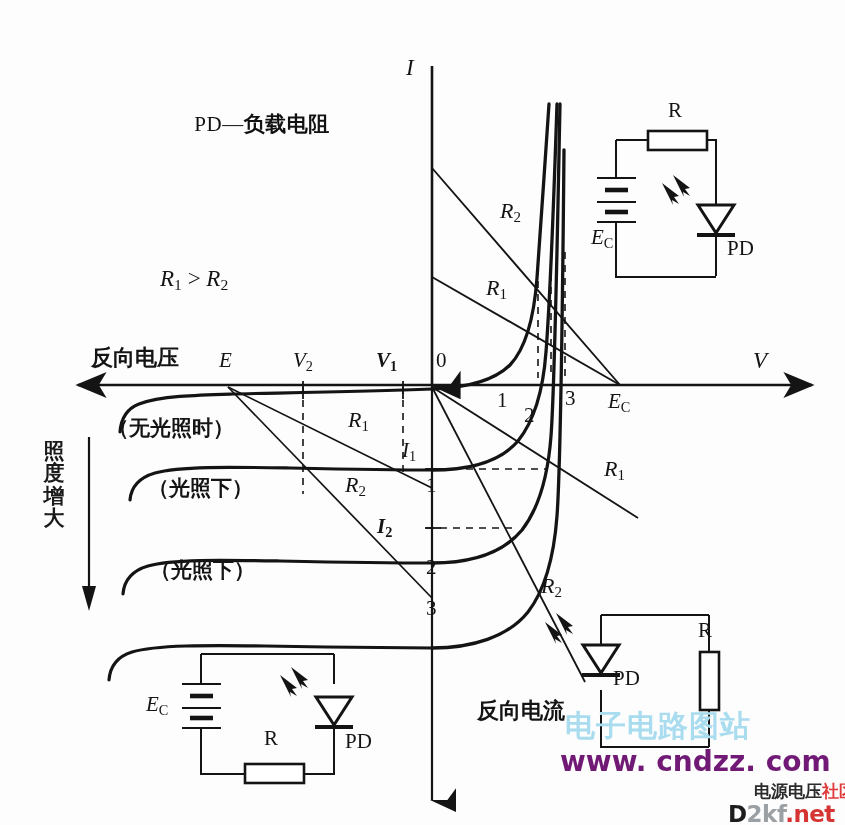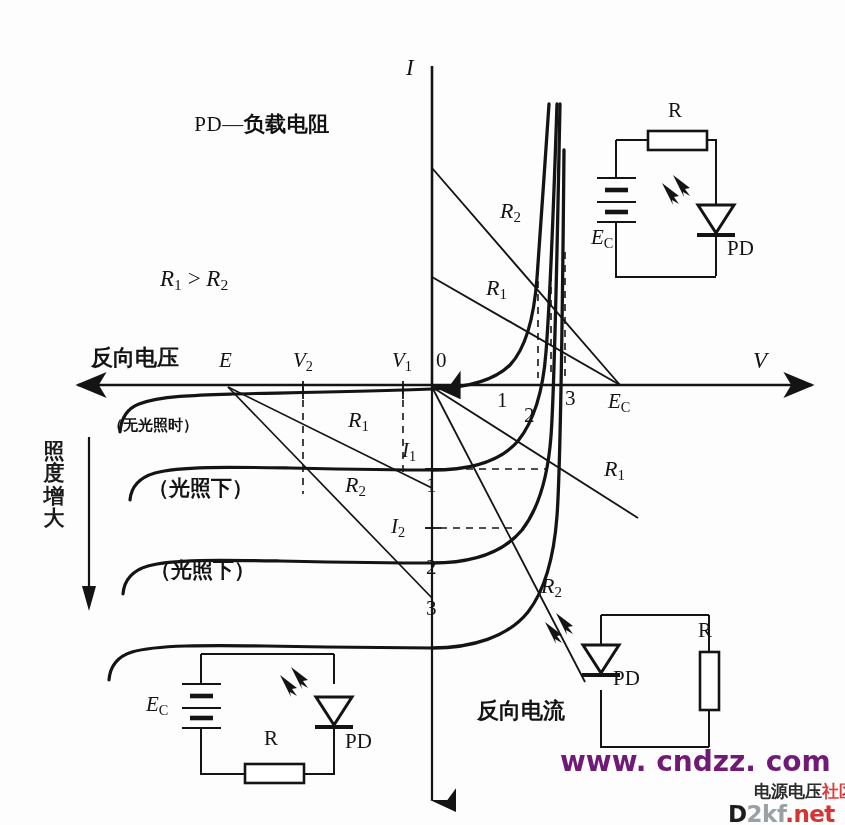--- a/index.html
+++ b/index.html
@@ -314,23 +314,23 @@
 
   <div class="lbl mathit axis-name" style="left:406px; top:56px;">I</div>
   <div class="lbl mathit axis-name" style="left:753px; top:349px;">V</div>
   <div class="lbl upr tick-name" style="left:436px; top:350px;">0</div>
 
   <div class="lbl cn cn-axis" style="left:54px; top:347px;">反向电压</div>
   <div class="lbl cn cn-axis" style="left:440px; top:700px;">反向电流</div>
 
   <div class="lbl mathit tick-name" style="left:219px; top:350px;">E</div>
   <div class="lbl mathit tick-name" style="left:293px; top:350px;">V<span class="sub">2</span></div>
-  <div class="lbl mathit tick-name" style="left:392px; top:350px;">V<span class="sub">1</span></div>
+  <div class="lbl mathit tick-name" style="left:376px; top:350px;font-weight:bold;">V<span class="sub">1</span></div>
   <div class="lbl mathit tick-name" style="left:402px; top:440px;">I<span class="sub">1</span></div>
-  <div class="lbl mathit tick-name" style="left:391px; top:516px;">I<span class="sub">2</span></div>
+  <div class="lbl mathit tick-name" style="left:377px; top:516px;font-weight:bold;">I<span class="sub">2</span></div>
   <div class="lbl mathit tick-name" style="left:608px; top:391px;">E<span class="sub">C</span></div>
 
   <div class="lbl curve-num" style="left:497px; top:390px;">1</div>
   <div class="lbl curve-num" style="left:524px; top:405px;">2</div>
   <div class="lbl curve-num" style="left:565px; top:388px;">3</div>
 
   <div class="lbl curve-num" style="left:426px; top:475px;">1</div>
   <div class="lbl curve-num" style="left:426px; top:557px;">2</div>
   <div class="lbl curve-num" style="left:426px; top:598px;">3</div>
 
@@ -341,35 +341,36 @@
   <div class="lbl mathit rline-name" style="left:604px; top:458px;">R<span class="sub">1</span></div>
   <div class="lbl mathit rline-name" style="left:541px; top:575px;">R<span class="sub">2</span></div>
 
   <div id="illum-label" class="cn">
     <span>照</span>
     <span>度</span>
     <span>增</span>
     <span>大</span>
   </div>
 
-  <div class="lbl cn" style="left:108px; top:418px; font-size:15px;">（无光照时）</div>
+  <div class="lbl cn" style="left:108px; top:418px; font-size:21px;">（无光照时）</div>
   <div class="lbl cn" style="left:148px; top:478px; font-size:21px;">（光照下）</div>
   <div class="lbl cn" style="left:150px; top:560px; font-size:21px;">（光照下）</div>
 
   <div class="lbl upr ckt-lbl" style="left:668px; top:100px;">R</div>
   <div class="lbl mathit ckt-lbl" style="left:591px; top:227px;">E<span class="sub">C</span></div>
   <div class="lbl upr ckt-lbl" style="left:727px; top:238px;">PD</div>
 
   <div class="lbl upr ckt-lbl" style="left:264px; top:728px;">R</div>
   <div class="lbl mathit ckt-lbl" style="left:146px; top:694px;">E<span class="sub">C</span></div>
   <div class="lbl upr ckt-lbl" style="left:345px; top:731px;">PD</div>
 
   <div class="lbl upr ckt-lbl" style="left:698px; top:620px;">R</div>
   <div class="lbl upr ckt-lbl" style="left:613px; top:668px;">PD</div>
 
+  <div id="wm-cn" class="wm">电子电路图站</div>
   <div id="wm-url" class="wm">www. cndzz. com</div>
   <div id="wm-community" class="wm">
     <span>电源电压</span><span class="red">社区</span>
   </div>
   <div id="wm-dkf" class="wm">
     <span>D</span><span class="faint">2kf</span><span class="red">.net</span>
   </div>
 
 </div>
 

